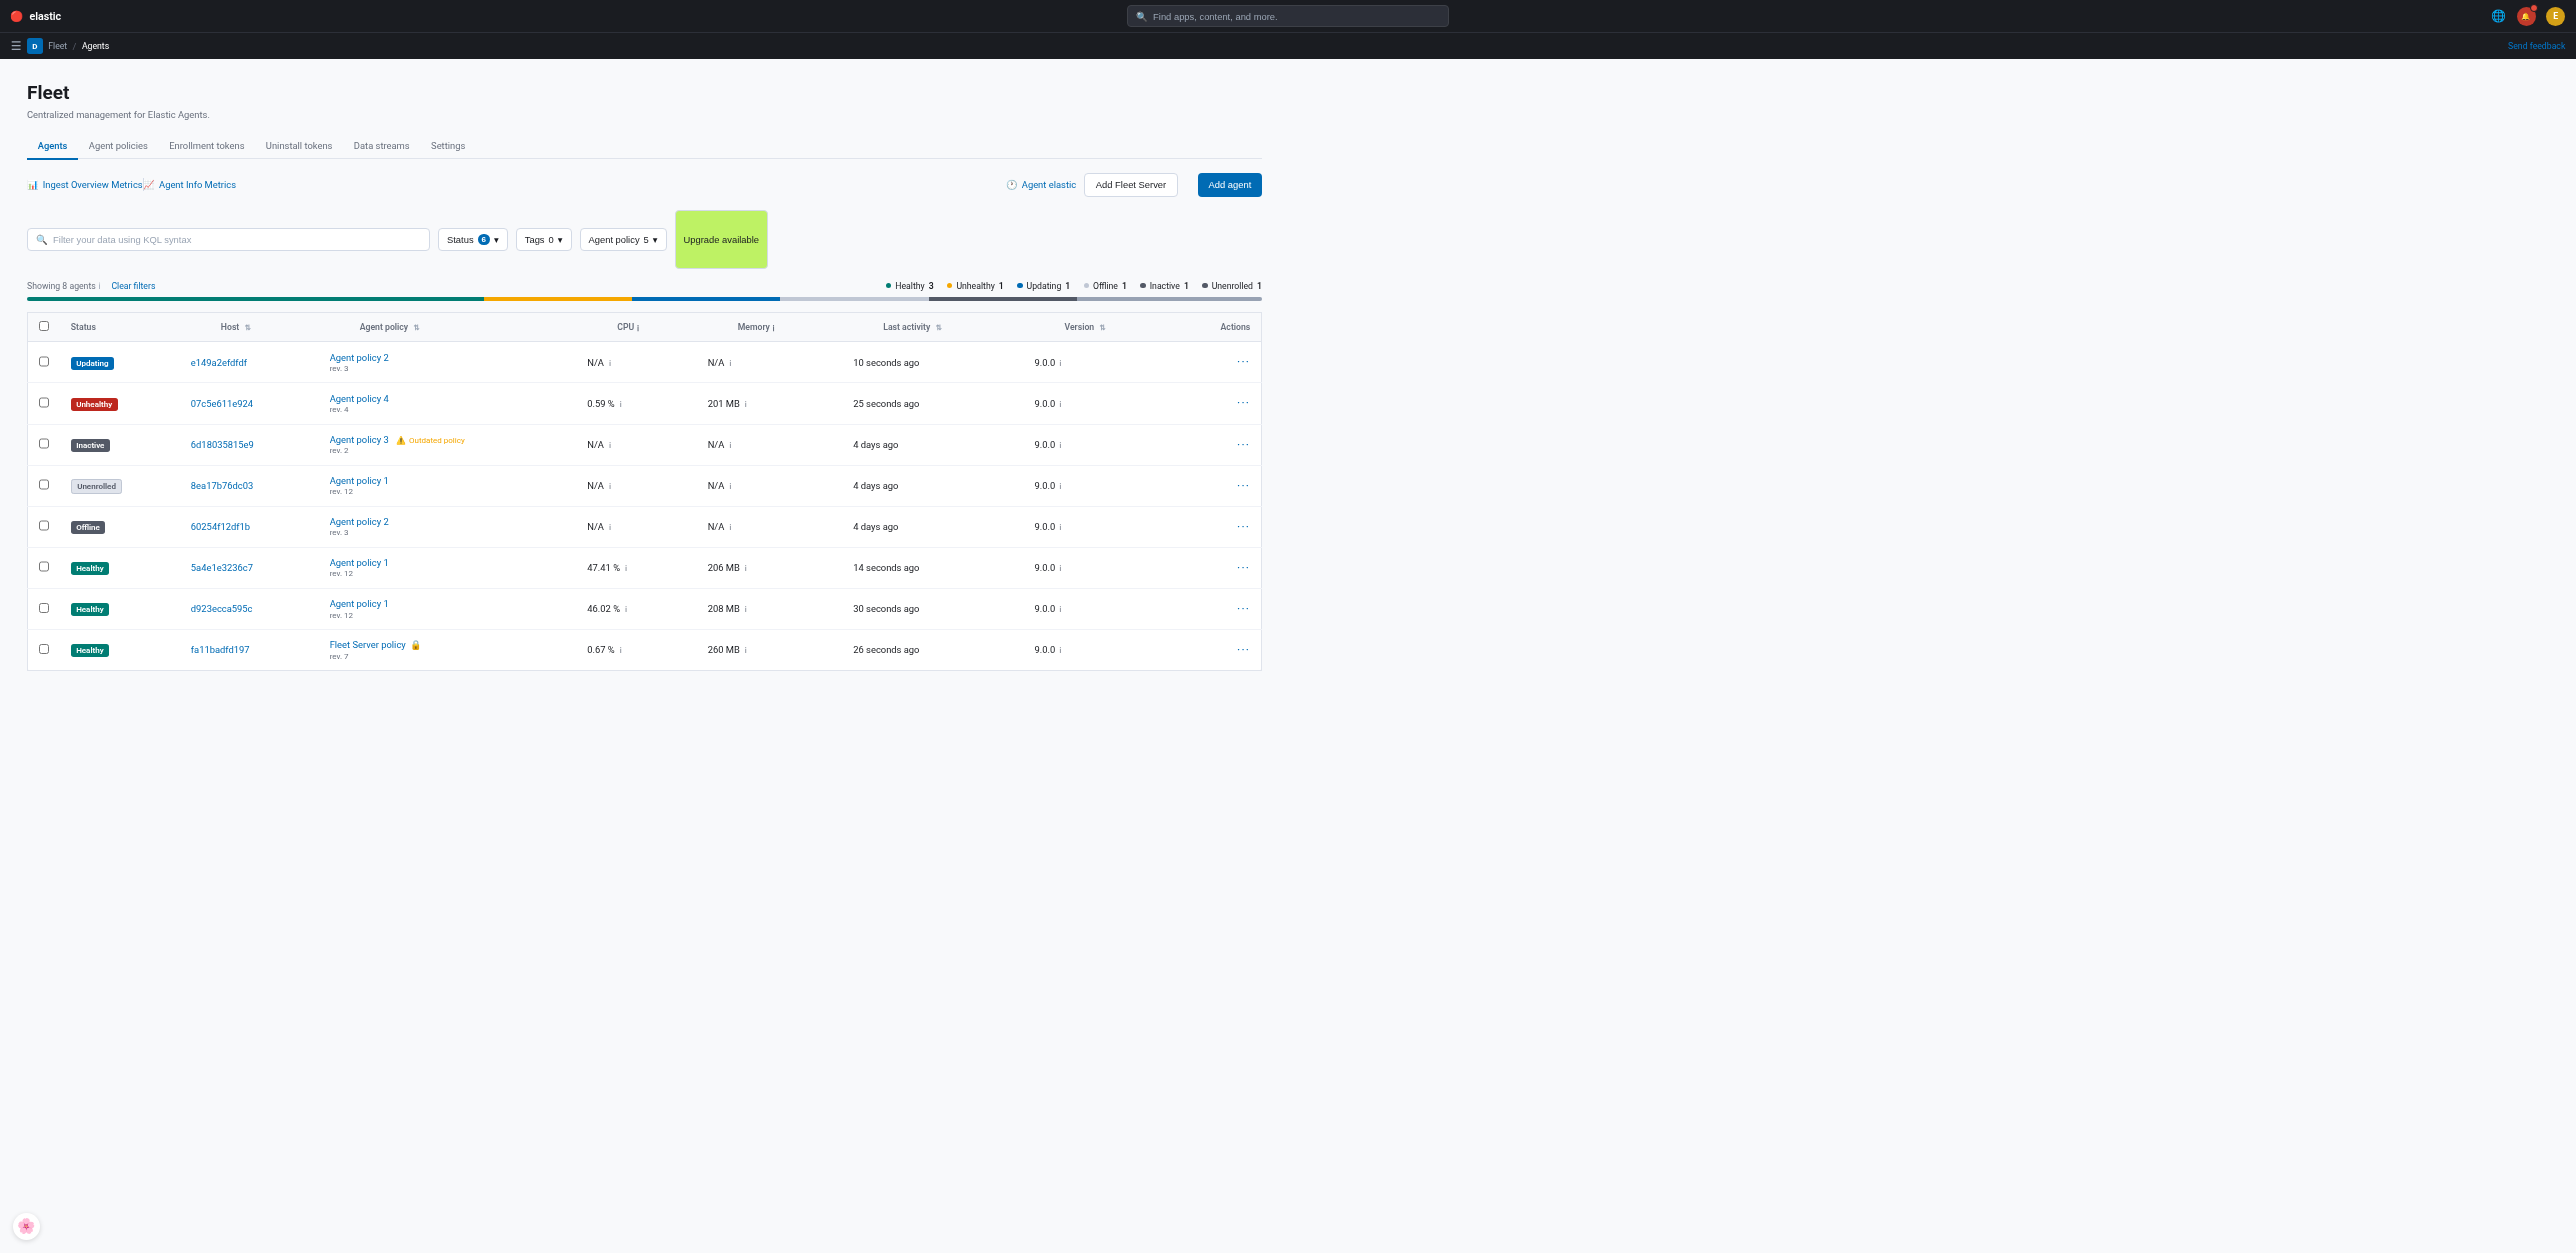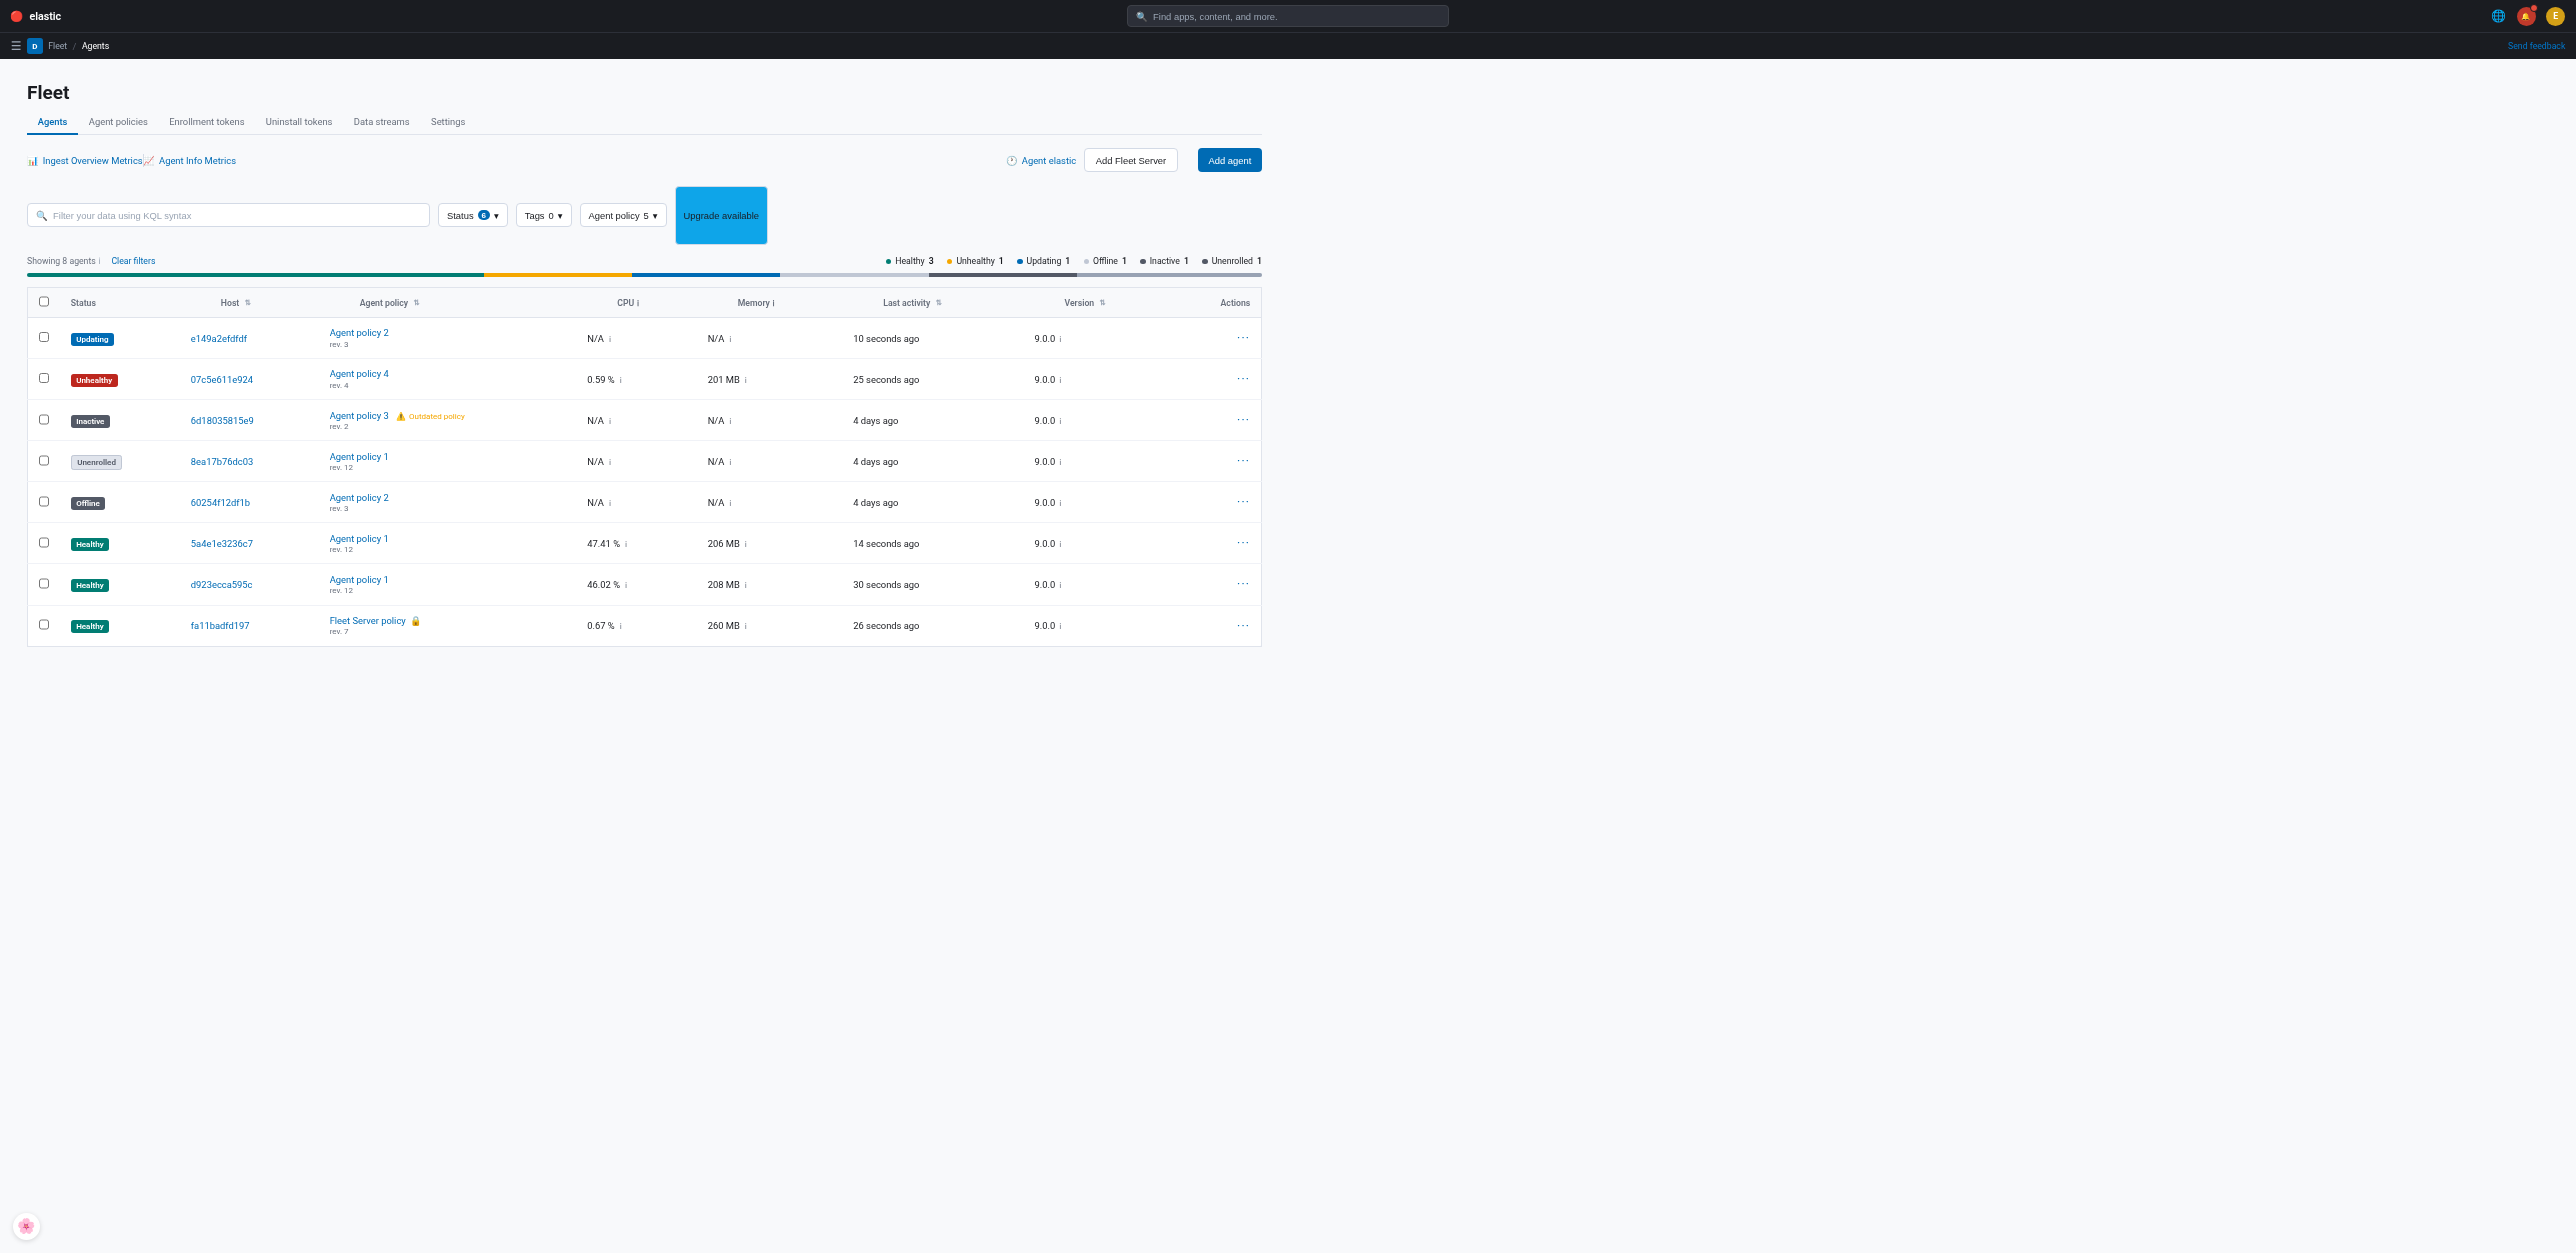--- a/index.html
+++ b/index.html
@@ -157,21 +157,21 @@
       color: white;
       border-radius: 8px;
       padding: 0.7px 4px;
       font-size: 8px;
       font-weight: 600;
     }
     .upgrade-btn {
       padding: 23px 8px;
       border: 0.7px solid #d3dae6;
       border-radius: 4px;
-      background: #0ea5e9;
+      background: #bef264;
       font-size: 9.4px;
       cursor: pointer;
       color: #1a1c21;
     }
 
     
     .status-bar-row {
       display: flex;
       align-items: center;
       gap: 10.7px;
@@ -282,20 +282,21 @@
   <span class="hamburger">☰</span>
   <div class="breadcrumb-d">D</div>
   <span class="breadcrumb-link">Fleet</span>
   <span class="breadcrumb-sep">/</span>
   <span class="breadcrumb-current">Agents</span>
   <a class="send-feedback">Send feedback</a>
 </div>
 
 <div class="main-content">
   <h1 class="page-title">Fleet</h1>
+  <p class="page-subtitle">Centralized management for Elastic Agents.</p>
 
   <div class="tabs">
     <div class="tab active">Agents</div>
     <div class="tab">Agent policies</div>
     <div class="tab">Enrollment tokens</div>
     <div class="tab">Uninstall tokens</div>
     <div class="tab">Data streams</div>
     <div class="tab">Settings</div>
   </div>
 

